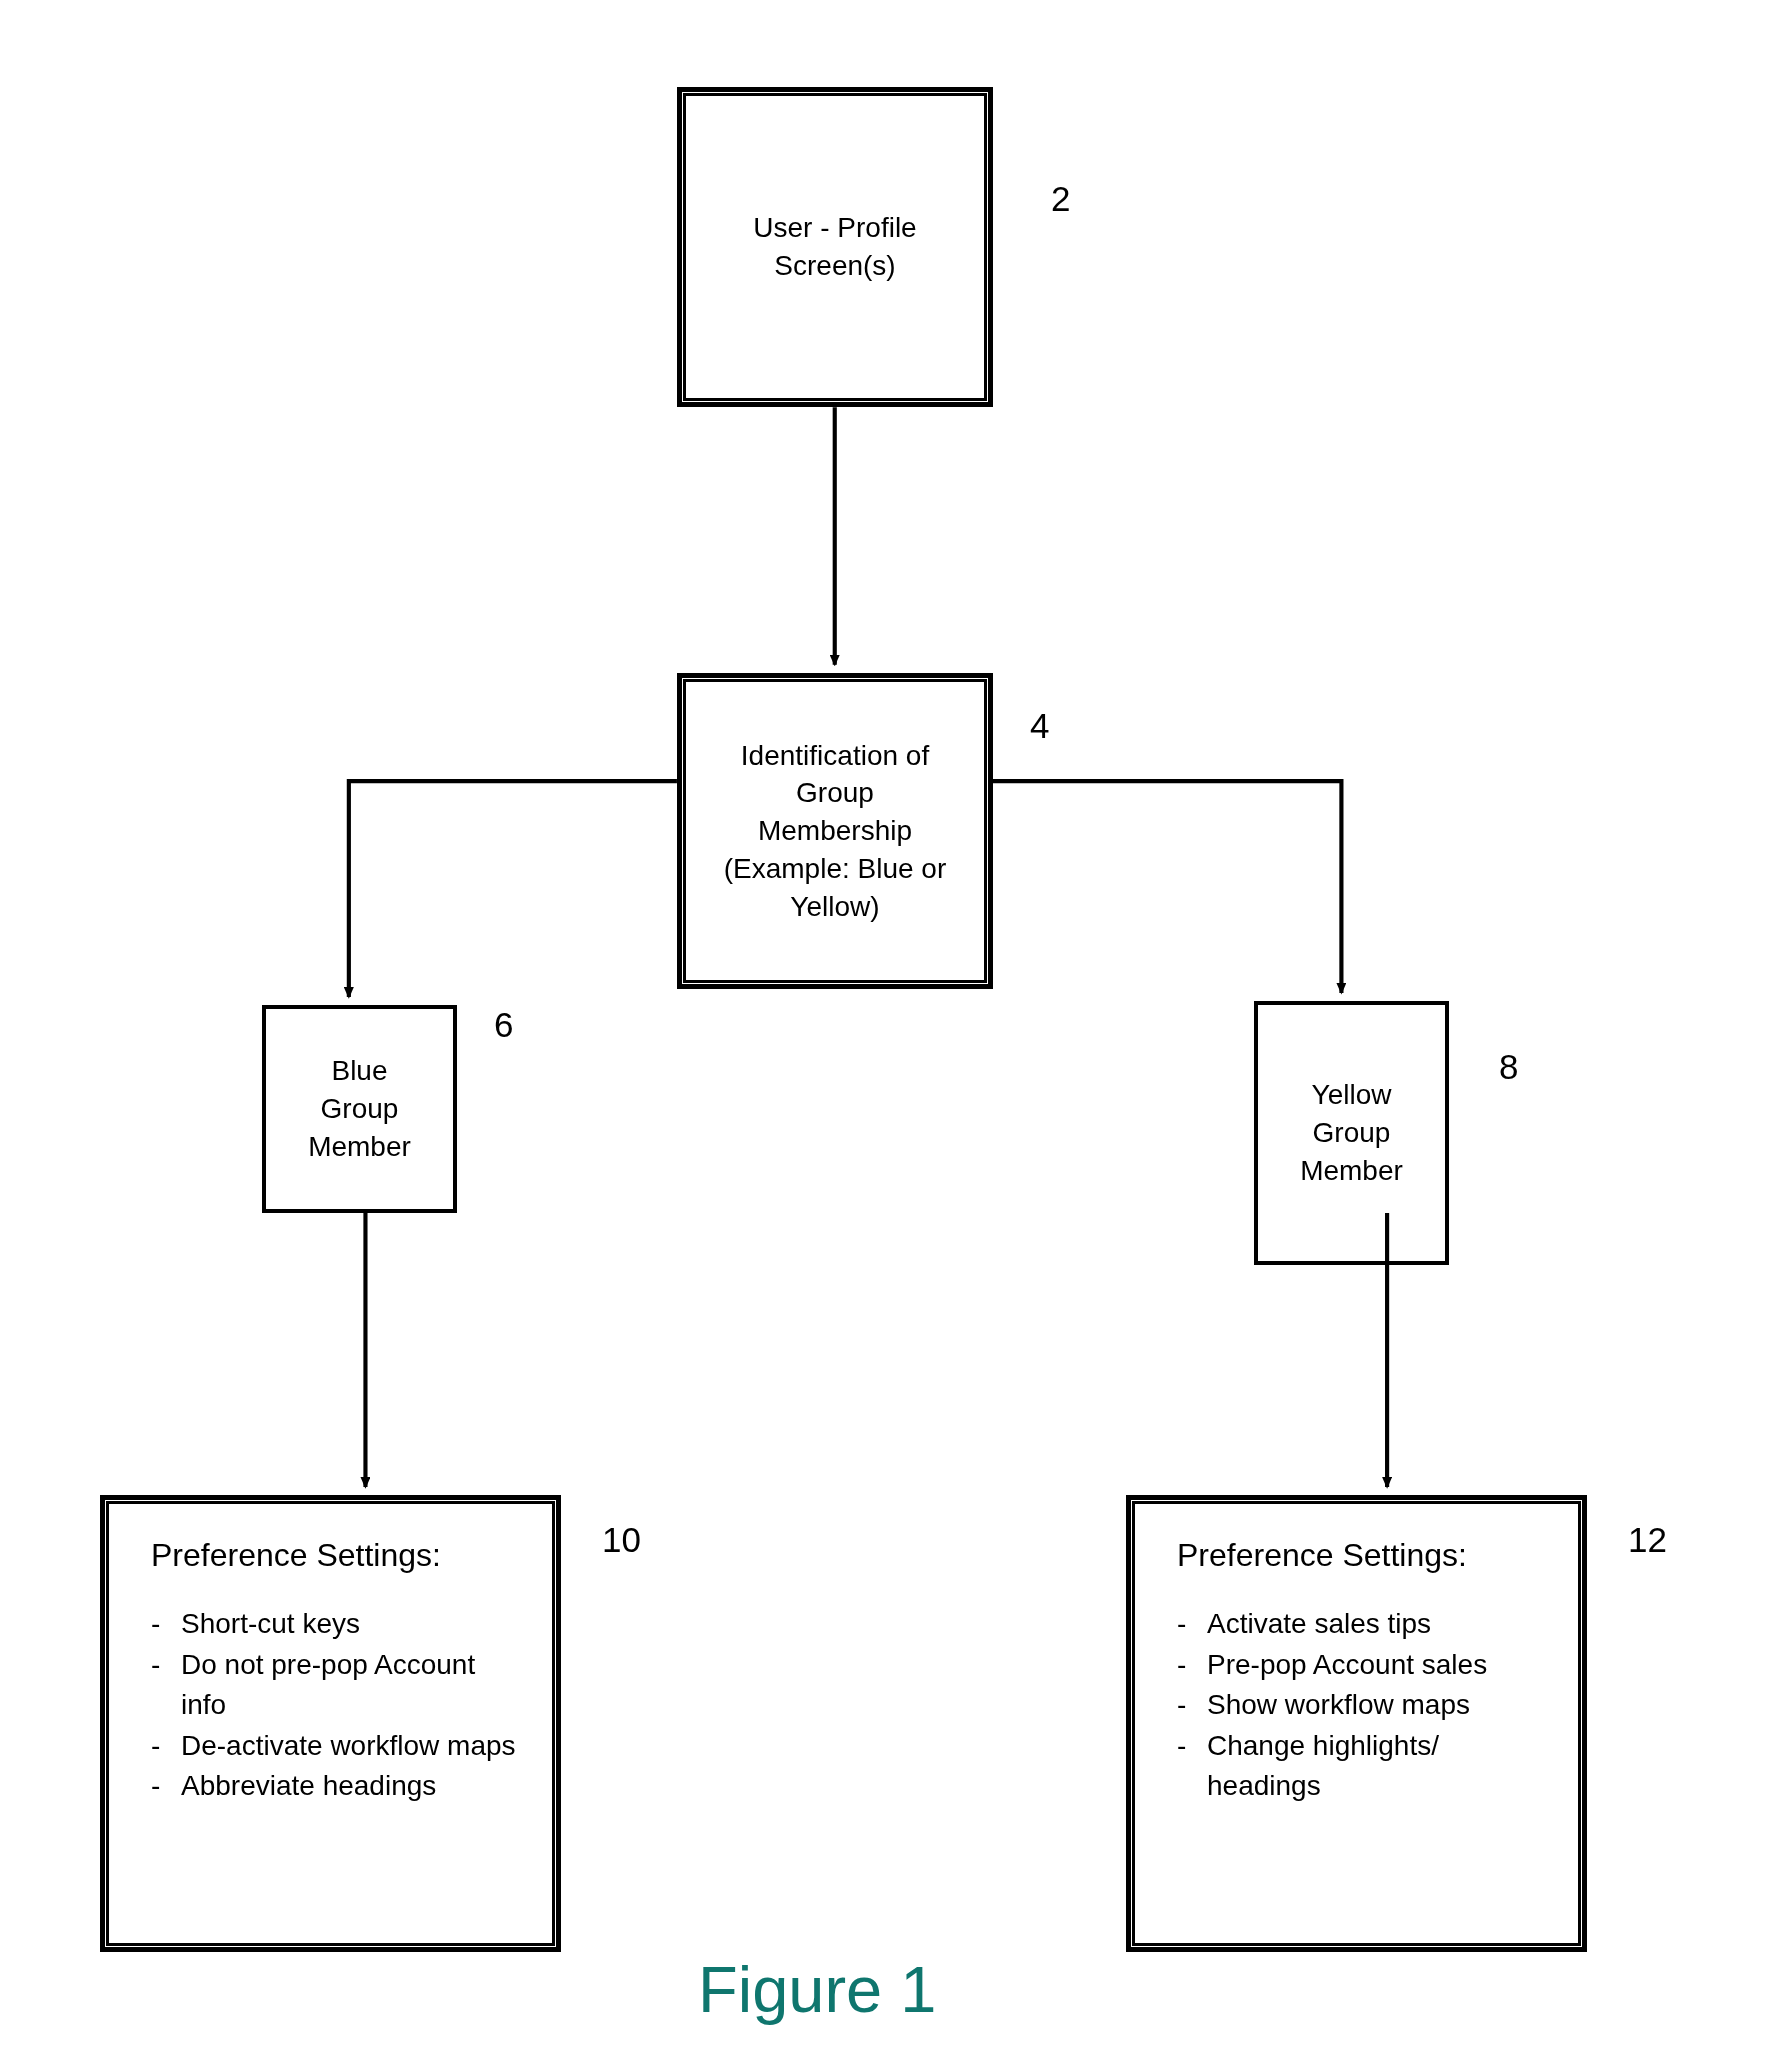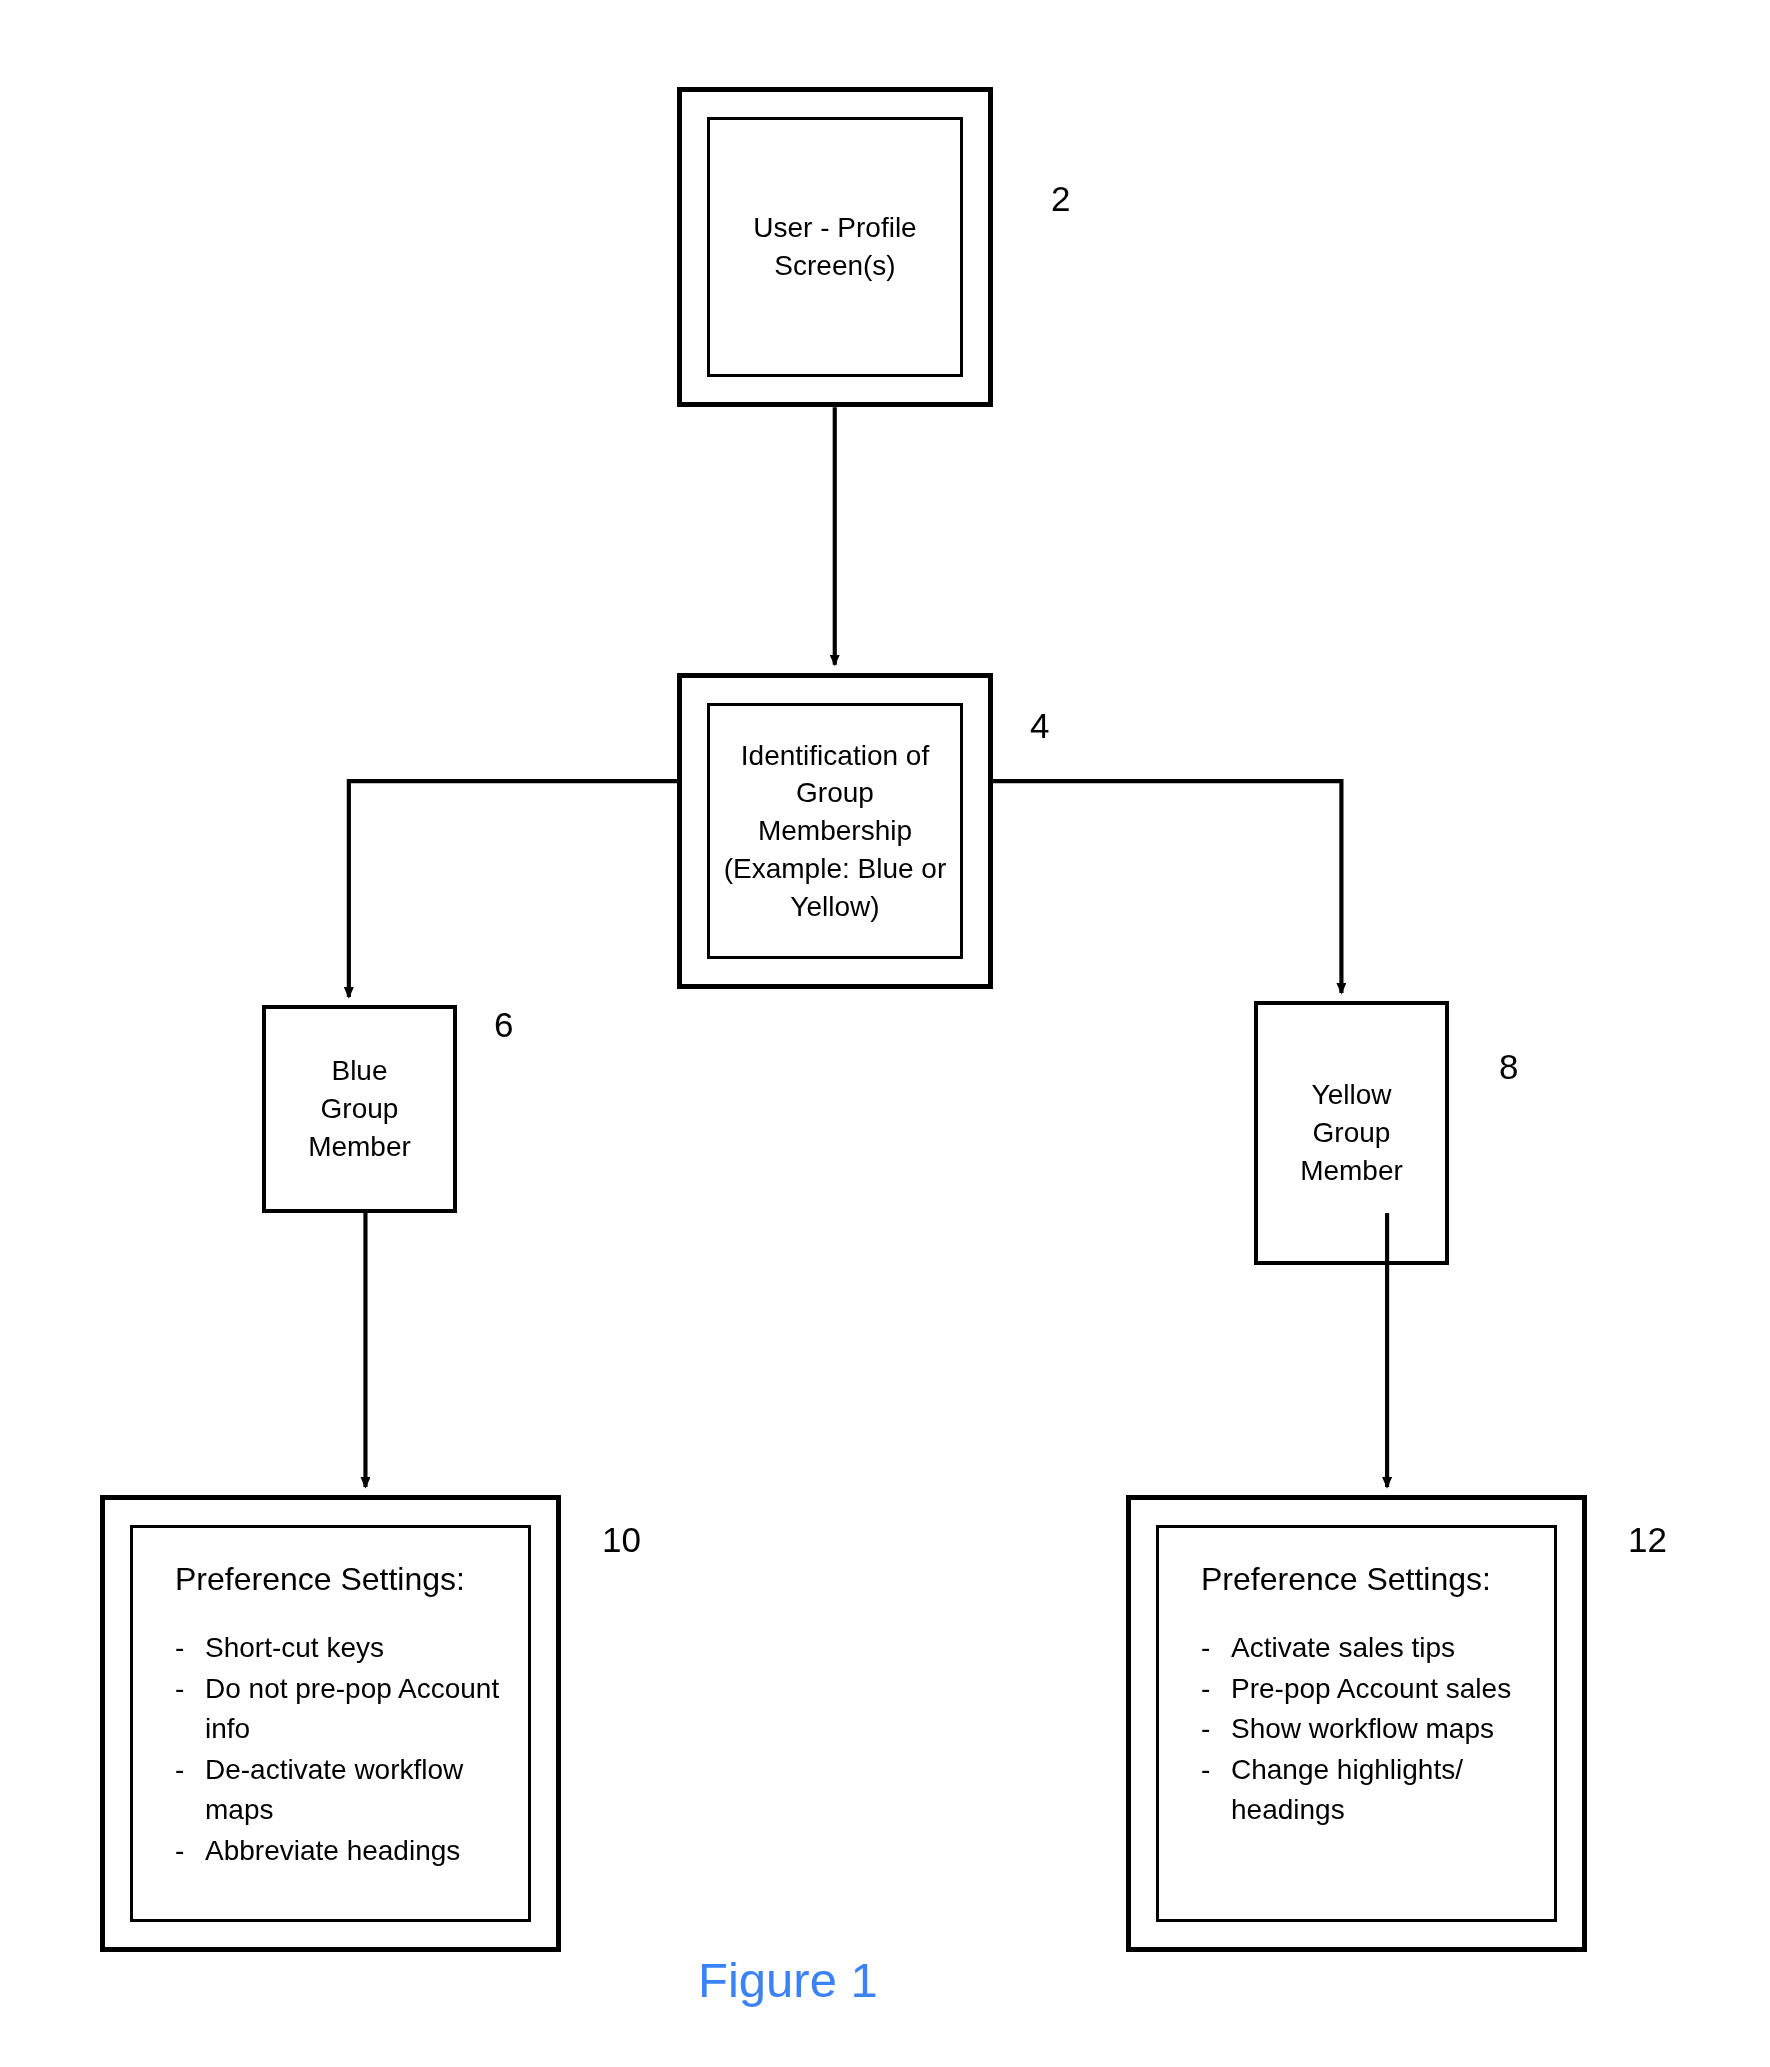--- a/index.html
+++ b/index.html
@@ -13,21 +13,21 @@
     width: 1770px;
     height: 2068px;
     background: #fff;
   }
   .node {
     position: absolute;
     box-sizing: border-box;
   }
   .double-border {
     border: 5px solid #000;
-    padding: 25px;
+    padding: 1px;
   }
   .single-border {
     border: 4.2px solid #000;
   }
   .inner {
     border: 3.3px solid #000;
     width: 100%;
     height: 100%;
     box-sizing: border-box;
     display: flex;
@@ -70,23 +70,23 @@
     position: relative;
     padding-left: 30px;
   }
   .pref-list li::before {
     content: "-";
     position: absolute;
     left: 0;
   }
   .figure-title {
     position: absolute;
-    font-size: 49px;
+    font-size: 65px;
     font-weight: 400;
-    color: #3b82f6;
+    color: #0f766e;
   }
   svg.arrows {
     position: absolute;
     left: 0;
     top: 0;
     width: 1770px;
     height: 2068px;
     pointer-events: none;
   }
 </style>

